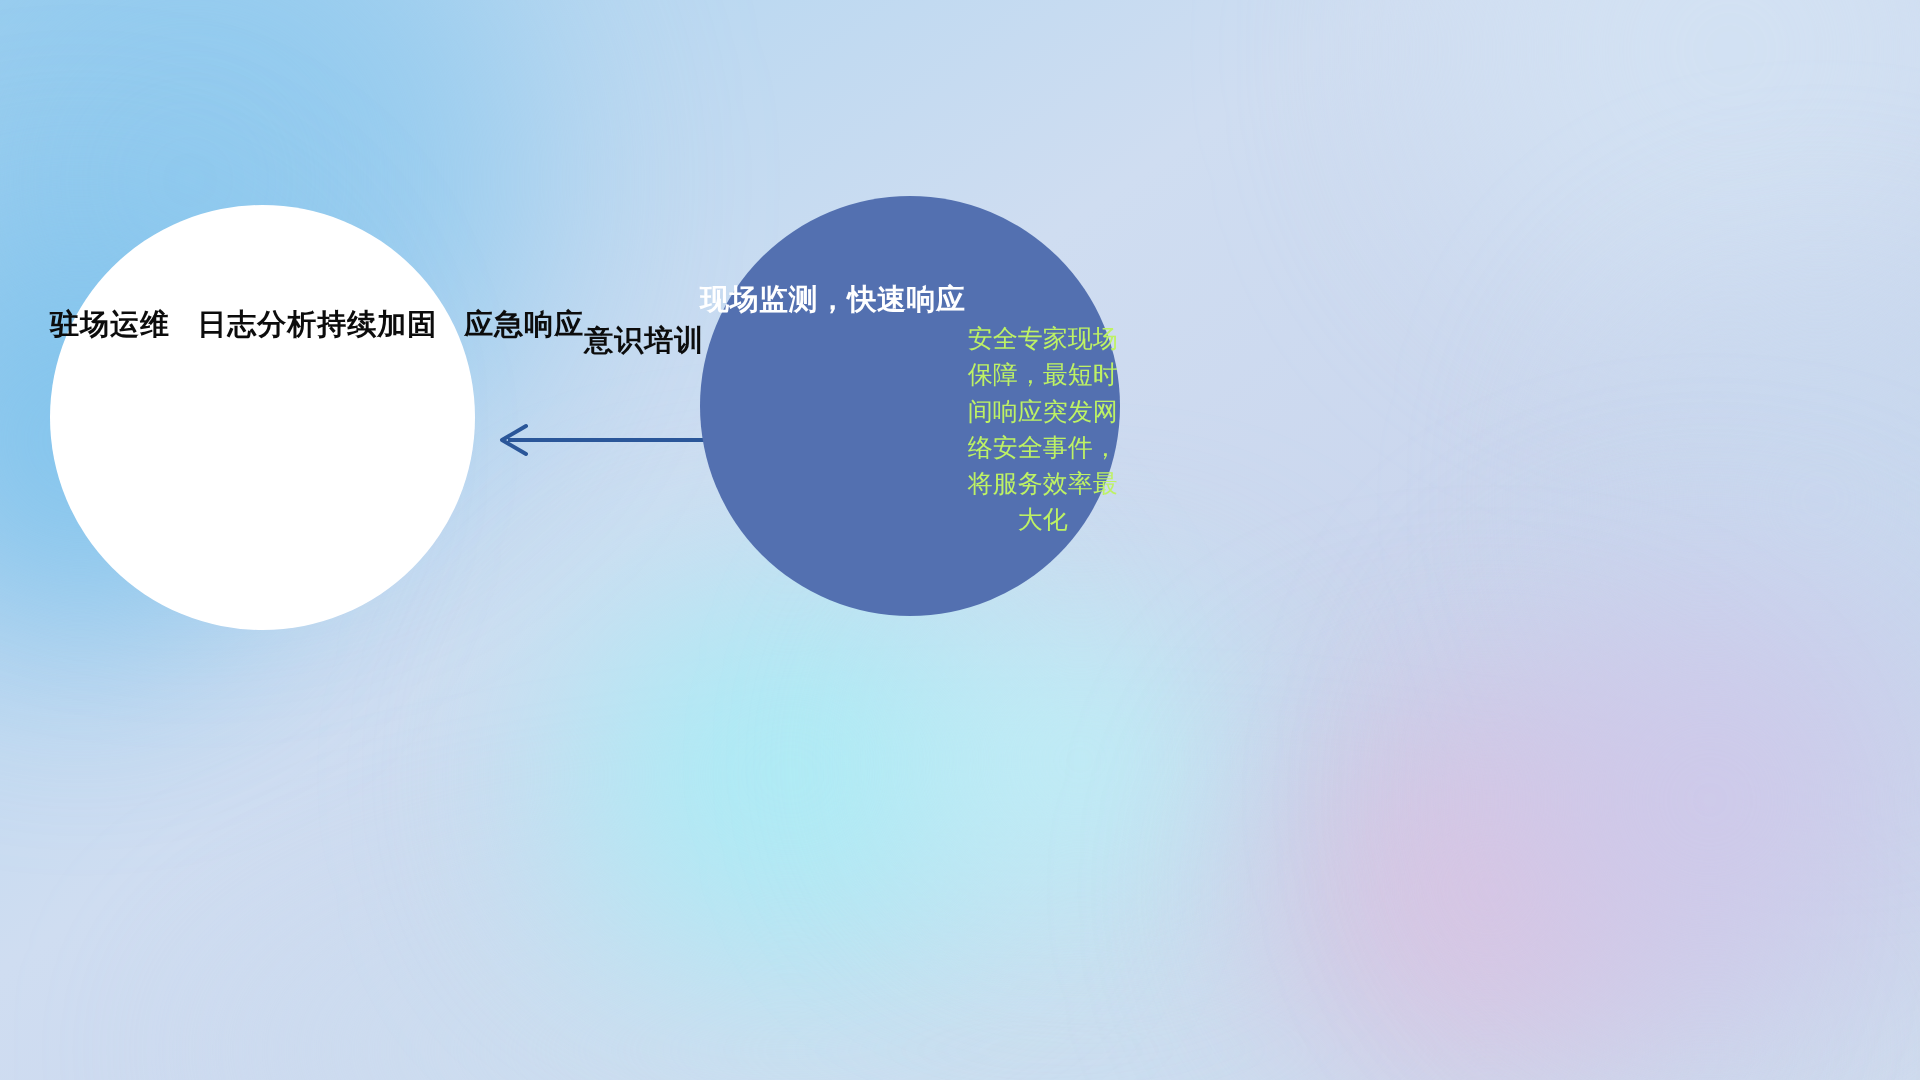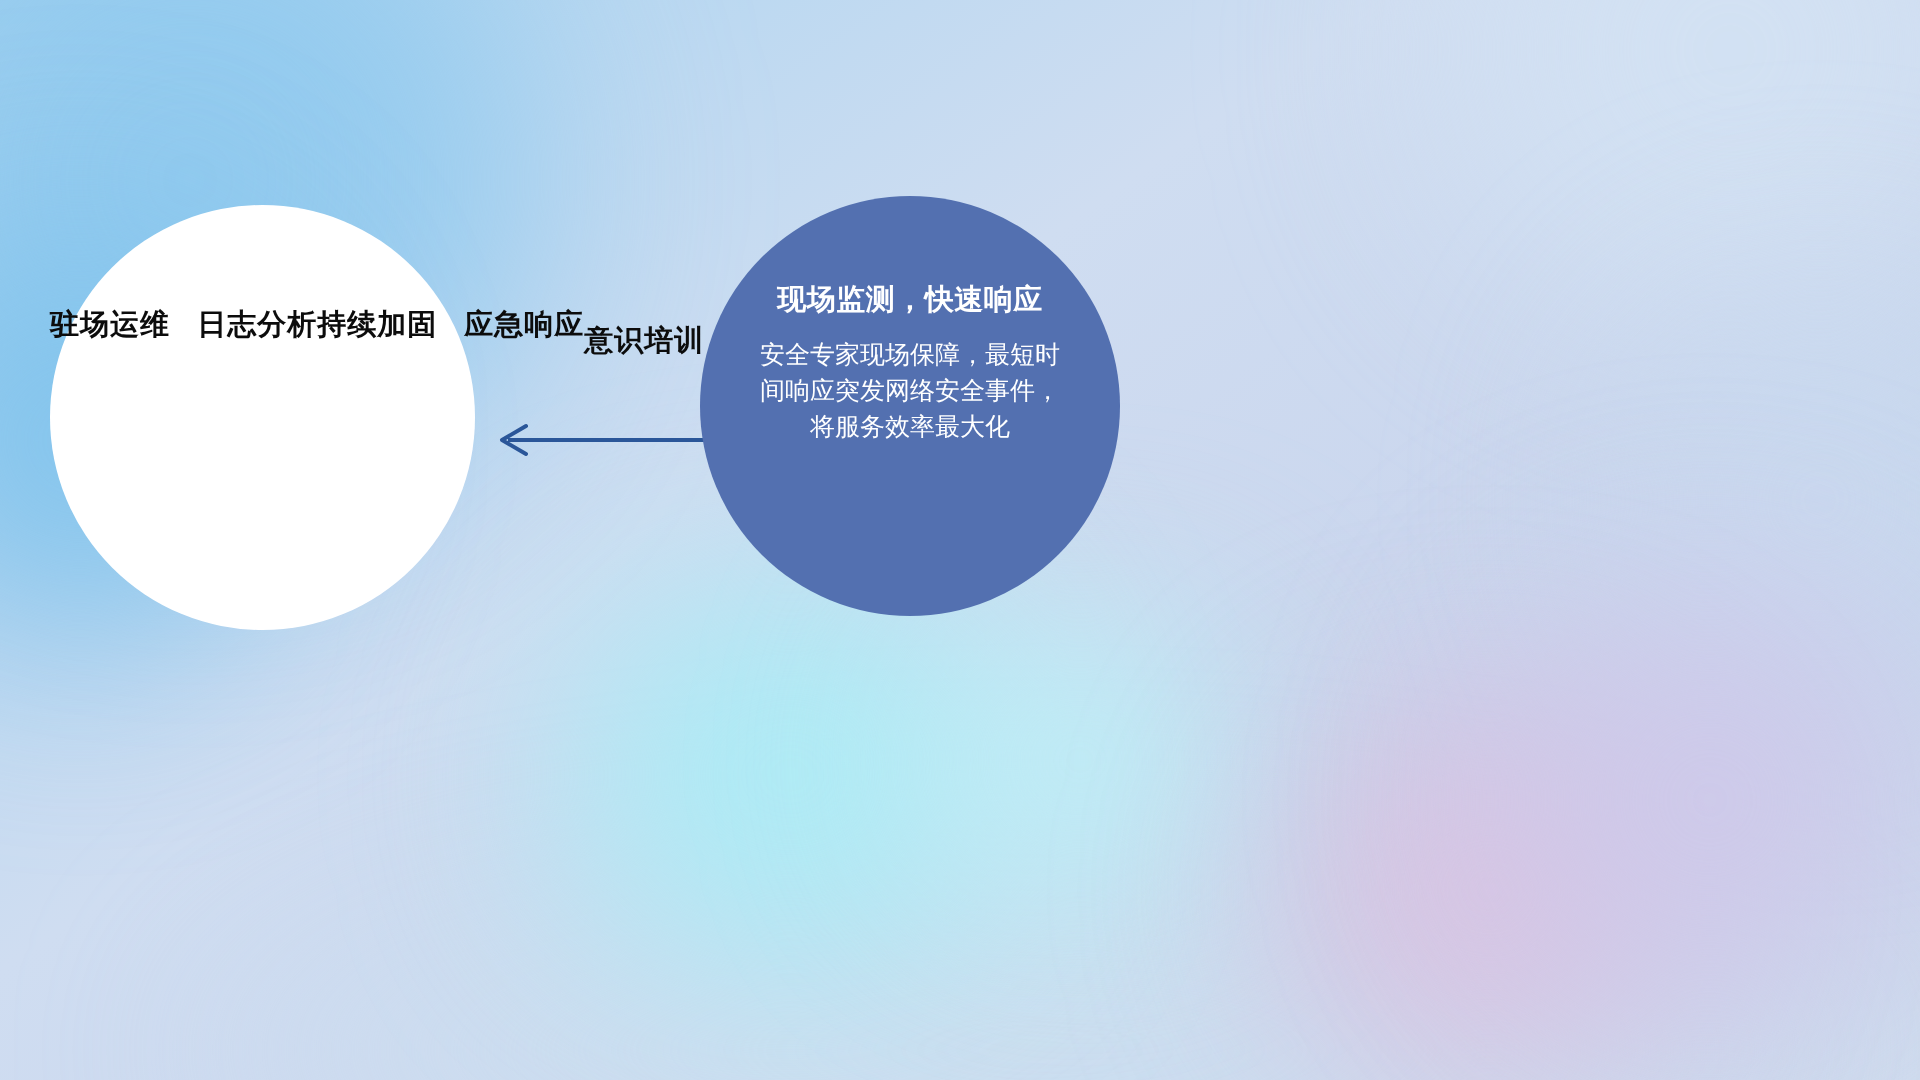--- a/index.html
+++ b/index.html
@@ -89,28 +89,28 @@
   }
   .left-line{
     color:#0c0c0c;font-weight:bold;font-size:29px;letter-spacing:1px;
     line-height:1.0;margin-bottom:32px;white-space:pre;
   }
   .left-line.last{margin-bottom:0;}
 
   
   .mid-inner{
     margin-top:88px;width:100%;
-    display:flex;flex-direction:column;align-items:center;
+    display:flex;flex-direction:row;align-items:flex-start;
   }
   .mid-title{
     color:#ffffff;font-weight:bold;font-size:29px;letter-spacing:0.5px;
     white-space:nowrap;line-height:1.1;
   }
   .mid-body{
-    margin-top:20px;color:#ffffff;font-size:25px;line-height:1.45;
+    margin-top:36px;color:#bef264;font-size:25px;line-height:1.45;
     text-align:center;width:300px;
   }
 
   
   .right-inner{
     margin-top:58px;width:100%;
     display:flex;flex-direction:column;align-items:center;
   }
   .right-title{
     color:#3e63a8;font-weight:bold;font-size:29px;letter-spacing:0.5px;

